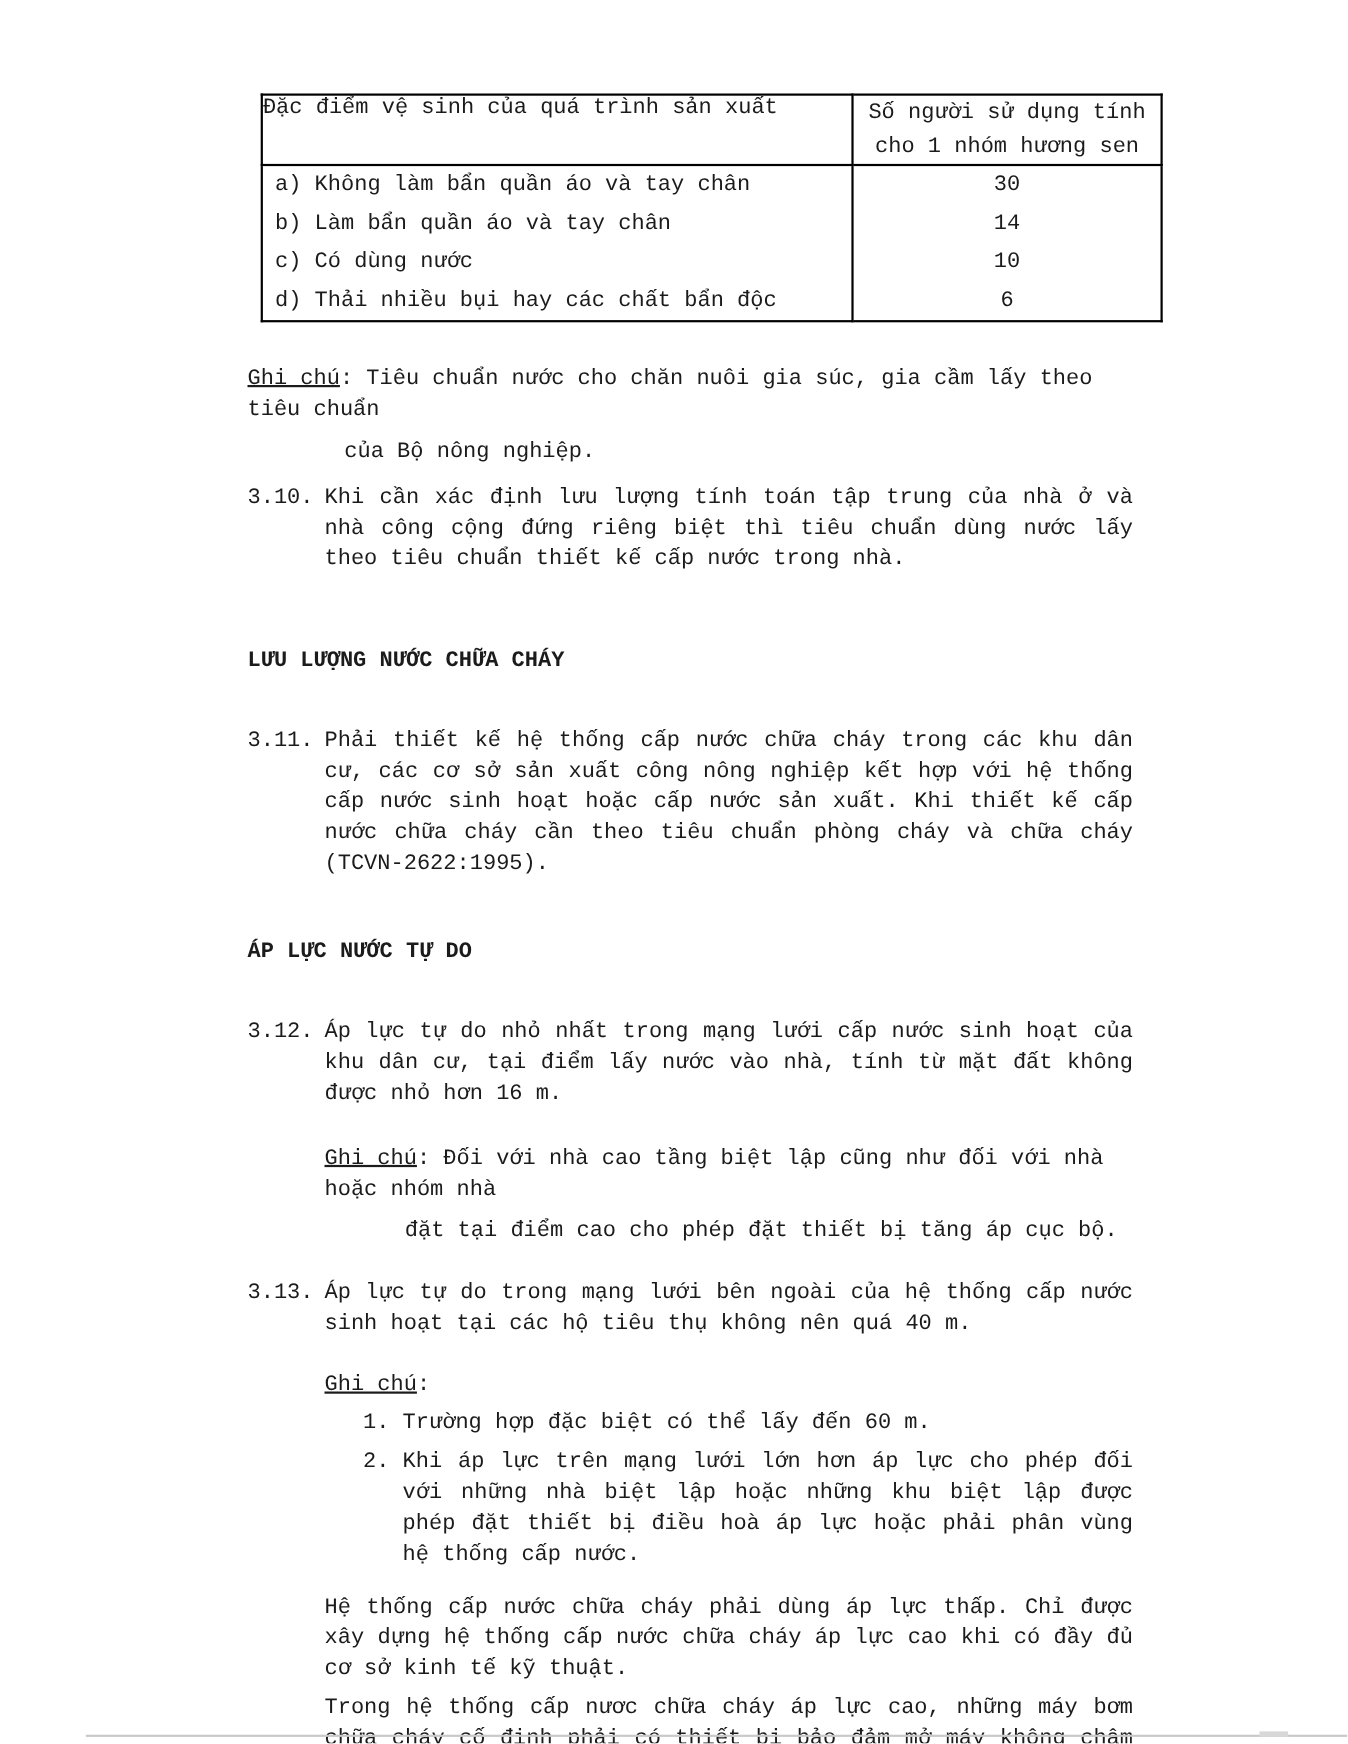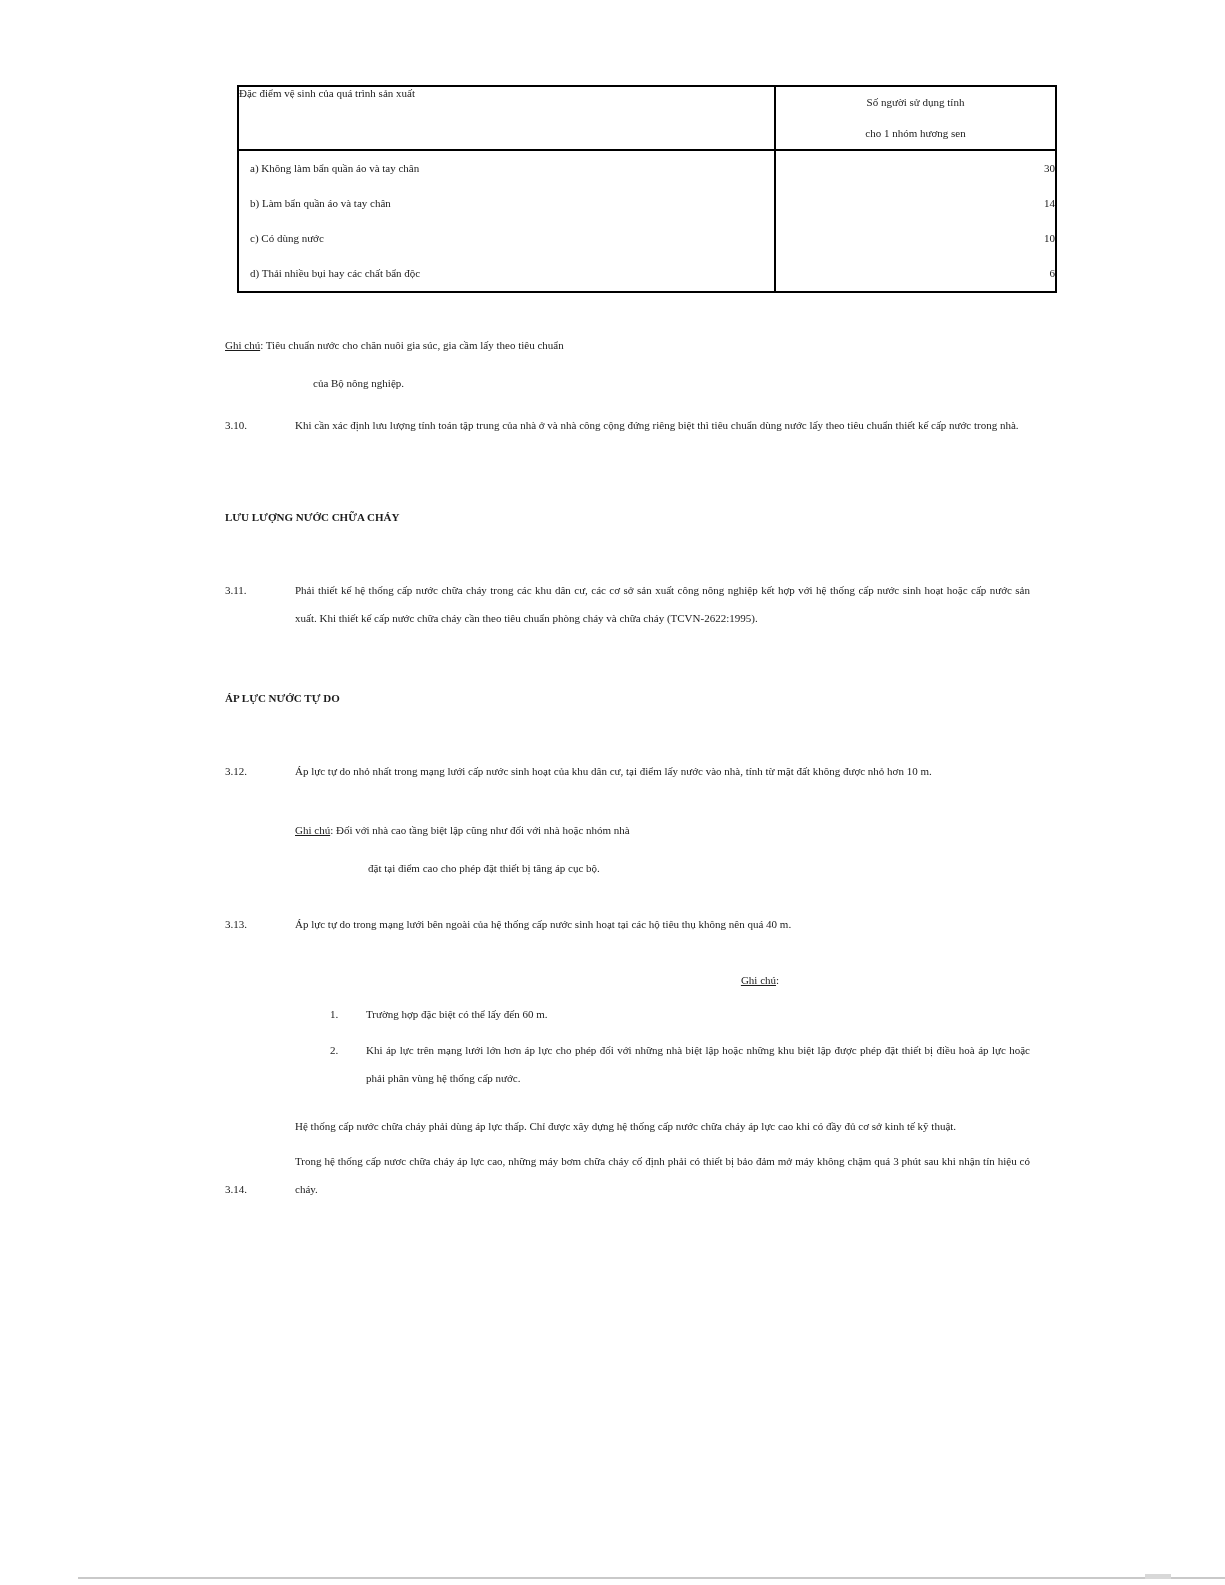--- a/index.html
+++ b/index.html
@@ -5,22 +5,22 @@
   html, body {
     margin: 0;
     padding: 0;
     background: #ffffff;
   }
   .page {
     position: relative;
     width: 1225px;
     height: 1585px;
     background: #ffffff;
-    font-family: Liberation Serif, serif;
-    font-size: 11px;
+    font-family: Liberation Mono, monospace;
+    font-size: 20px;
     color: #1b1b1b;
     overflow: hidden;
   }
 
   
   .spec-table {
     margin-left: 237px;
     margin-top: 85px;
     width: 818px;
     border-collapse: collapse;
@@ -47,21 +47,21 @@
   .th-count .hline { line-height: 31px; }
   .cell-stack { padding: 5px 0 9px 0; vertical-align: top; }
   .trow-label {
     line-height: 35px;
     padding-left: 11px;
     white-space: nowrap;
     overflow: hidden;
   }
   .trow-value {
     line-height: 35px;
-    text-align: right;
+    text-align: center;
   }
 
   
   .note-block { line-height: 28px; }
   .note-after-table {
     margin: 38px 195px 0 225px;
   }
   .note-line2-a { margin-top: 10px; margin-left: 88px; }
   .ghichu-label { text-decoration: underline; }
 
@@ -90,21 +90,20 @@
 
   
   .note-3-12 {
     margin: 31px 195px 0 295px;
   }
   .note-3-12 .line2 { margin-top: 10px; margin-left: 73px; }
 
   .note-3-13-label {
     margin-left: 295px;
     line-height: 28px;
-    text-align: center;
   }
   .note-list { margin-top: 6px; }
   .note-list-item {
     display: flex;
     margin-left: 330px;
     margin-right: 195px;
     line-height: 28px;
     margin-bottom: 8px;
   }
   .note-list-num { flex: 0 0 36px; }
@@ -193,21 +192,21 @@
 
   <div class="clause mt-45">
     <div class="clause-num">3.11.</div>
     <div class="clause-text">Phải thiết kế hệ thống cấp nước chữa cháy trong các khu dân cư, các cơ sở sản xuất công nông nghiệp kết hợp với hệ thống cấp nước sinh hoạt hoặc cấp nước sản xuất. Khi thiết kế cấp nước chữa cháy cần theo tiêu chuẩn phòng cháy và chữa cháy (TCVN-2622:1995).</div>
   </div>
 
   <div class="section-heading mt-52">ÁP LỰC NƯỚC TỰ DO</div>
 
   <div class="clause mt-45">
     <div class="clause-num">3.12.</div>
-    <div class="clause-text">Áp lực tự do nhỏ nhất trong mạng lưới cấp nước sinh hoạt của khu dân cư, tại điểm lấy nước vào nhà, tính từ mặt đất không được nhỏ hơn 10 m.</div>
+    <div class="clause-text">Áp lực tự do nhỏ nhất trong mạng lưới cấp nước sinh hoạt của khu dân cư, tại điểm lấy nước vào nhà, tính từ mặt đất không được nhỏ hơn 16 m.</div>
   </div>
 
   <div class="note-block note-3-12">
     <div>
       <span class="ghichu-label">Ghi chú</span><span>: Đối với nhà cao tầng biệt lập cũng như đối với nhà hoặc nhóm nhà</span>
     </div>
     <div class="line2">đặt tại điểm cao cho phép đặt thiết bị tăng áp cục bộ.</div>
   </div>
 
   <div class="clause mt-28">

